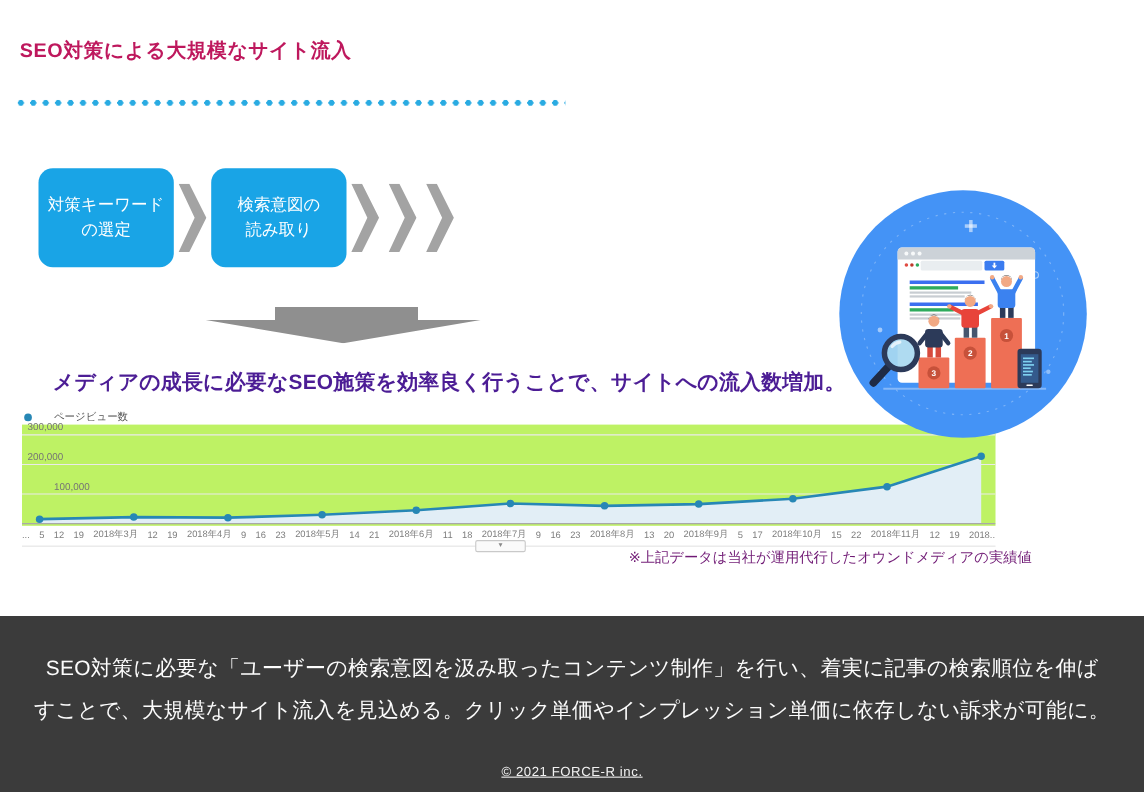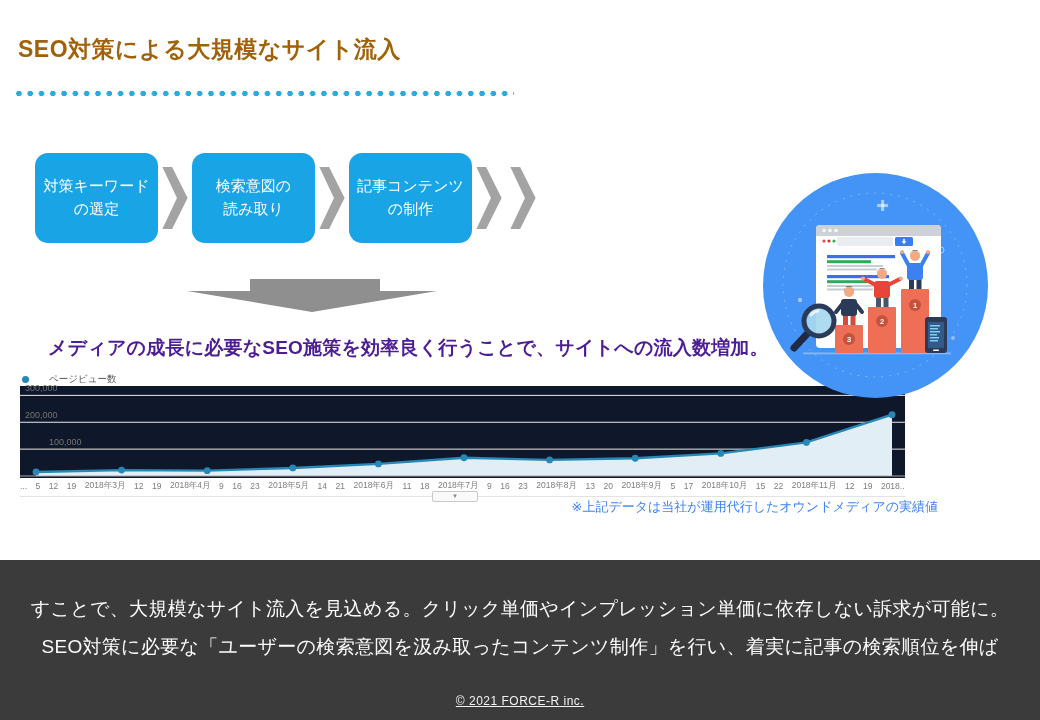--- a/index.html
+++ b/index.html
@@ -1,50 +1,50 @@
 <!DOCTYPE html>
 <html><head>
 <meta charset="utf-8">
 <style>
   * { box-sizing: border-box; margin: 0; padding: 0; }
   body { background: #e8e8e8; font-family: "Liberation Sans", "DejaVu Sans", sans-serif; }
   .slide { position: relative; width: 1040px; height: 720px; background: #ffffff; overflow: hidden; }
 
   
-  .page-title { position: absolute; left: 18px; top: 34px; font-size: 23px; font-weight: 700; color: #a16207; letter-spacing: 0.5px; }
+  .page-title { position: absolute; left: 18px; top: 34px; font-size: 18px; font-weight: 700; color: #be185d; letter-spacing: 0.5px; }
   .dotted-rule { position: absolute; left: 16px; top: 90px; width: 498px; height: 7px;
     background-image: radial-gradient(circle at 3px 3.5px, #29abe2 2.6px, transparent 2.9px);
     background-size: 11.3px 7px; background-repeat: repeat-x; }
 
   
-  .flow { position: absolute; left: 35px; top: 153px; display: flex; align-items: center; font-family: Liberation Serif, serif; }
+  .flow { position: absolute; left: 35px; top: 153px; display: flex; align-items: center; }
   .flow-step { width: 123px; height: 90px; border-radius: 13px; background: #19a4e6; color: #ffffff;
     display: flex; flex-direction: column; justify-content: center; align-items: center;
     font-size: 15px; line-height: 1.55; text-align: center; }
   .chev { width: 26px; height: 62px; margin: 0 4px; flex: 0 0 auto; }
 
   
   .big-arrow { position: absolute; left: 187px; top: 279px; width: 250px; height: 33px; }
 
   .headline { position: absolute; left: 48px; top: 335px; font-size: 19px; font-weight: 700; color: #4c1d95; letter-spacing: 0.2px; }
 
   
   .chart { position: absolute; left: 20px; top: 372px; width: 915px; }
   .legend { display: flex; align-items: center; gap: 20px; font-size: 9.5px; color: #555; margin-left: 2px; height: 14px; }
   .legend-dot { width: 7px; height: 7px; border-radius: 50%; background: #2787b5; display: inline-block; }
-  .plot-wrap { position: relative; width: 885px; height: 92px; background: #0f172a; text-decoration: underline; }
+  .plot-wrap { position: relative; width: 885px; height: 92px; background: #bef264; text-decoration: underline; }
   #chart-svg { display: block; }
   #y-labels span { position: absolute; left: 5px; font-size: 9px; color: #757575; }
   .ticks { width: 885px; display: flex; justify-content: space-between; font-size: 8.5px; color: #7d7d7d;
     margin-top: 2px; white-space: nowrap; height: 12px; align-items: center; }
   .chart-baseline { width: 885px; border-top: 1px solid #e3e3e3; margin-top: 4px; }
   .scroll-thumb { position: absolute; left: 412px; top: 119px; width: 46px; height: 11px; background: #fafafa;
     border: 1px solid #c9c9c9; border-radius: 2px; font-size: 6px; color: #8a8a8a; text-align: center; line-height: 9px; }
 
-  .footnote { position: absolute; right: 102px; top: 498px; font-size: 13px; color: #3b82f6; }
+  .footnote { position: absolute; right: 102px; top: 498px; font-size: 13px; color: #701a75; }
 
   
   .hero-circle { position: absolute; left: 763px; top: 173px; width: 225px; height: 225px; border-radius: 50%; background: #4493f6; }
   .hero-circle svg { position: absolute; inset: 0; }
 
   
   .dark-band { position: absolute; left: 0; top: 560px; width: 1040px; height: 160px; background: #3b3b3b; }
   .dark-band p { text-align: center; font-size: 19px; color: #fcfcfc; line-height: 38px; letter-spacing: 0.3px; }
   .dark-band p:first-child { margin-top: 30px; }
   .copyright { position: absolute; bottom: 12px; width: 100%; text-align: center; font-size: 12px; color: #f2f2f2; letter-spacing: 0.5px; text-decoration: underline; }
@@ -65,24 +65,20 @@
     <svg class="chev" viewBox="0 0 26 64">
         <polygon points="0,0 10,0 26,32 10,64 0,64 15,32" fill="#a3a3a3"></polygon>
       </svg>
     <div class="flow-step">
       <span>検索意図の</span>
       <span>読み取り</span>
     </div>
     <svg class="chev" viewBox="0 0 26 64">
         <polygon points="0,0 10,0 26,32 10,64 0,64 15,32" fill="#a3a3a3"></polygon>
       </svg>
-    <div class="flow-step">
-      <span>記事コンテンツ</span>
-      <span>の制作</span>
-    </div>
     <svg class="chev" viewBox="0 0 26 64">
         <polygon points="0,0 10,0 26,32 10,64 0,64 15,32" fill="#a3a3a3"></polygon>
       </svg>
     <svg class="chev" viewBox="0 0 26 64">
         <polygon points="0,0 10,0 26,32 10,64 0,64 15,32" fill="#a3a3a3"></polygon>
       </svg>
   </div>
 
   <svg class="big-arrow" viewBox="0 0 250 33">
     <polygon points="63,0 193,0 193,12 250,12 125,33 0,12 63,12" fill="#8f8f8f"></polygon>
@@ -261,18 +257,18 @@
         <rect x="167" y="158" width="10" height="1.5" fill="#7fd1f0"></rect>
           <rect x="167" y="161" width="7" height="1.5" fill="#7fd1f0"></rect>
         <rect x="167" y="164" width="9" height="1.5" fill="#7fd1f0"></rect>
           <rect x="167" y="167" width="8" height="1.5" fill="#7fd1f0"></rect>
         <rect x="170" y="176.5" width="6" height="1.5" rx="0.75" fill="#ffffff"></rect>
       </g>
     </svg>
   </div>
 
   <div class="dark-band">
+    <p>SEO対策に必要な「ユーザーの検索意図を汲み取ったコンテンツ制作」を行い、着実に記事の検索順位を伸ば</p>
     <p>すことで、大規模なサイト流入を見込める。クリック単価やインプレッション単価に依存しない訴求が可能に。</p>
-    <p>SEO対策に必要な「ユーザーの検索意図を汲み取ったコンテンツ制作」を行い、着実に記事の検索順位を伸ば</p>
     <div class="copyright">© 2021  FORCE-R  inc.</div>
   </div>
 
 </div>
 
 </body></html>

